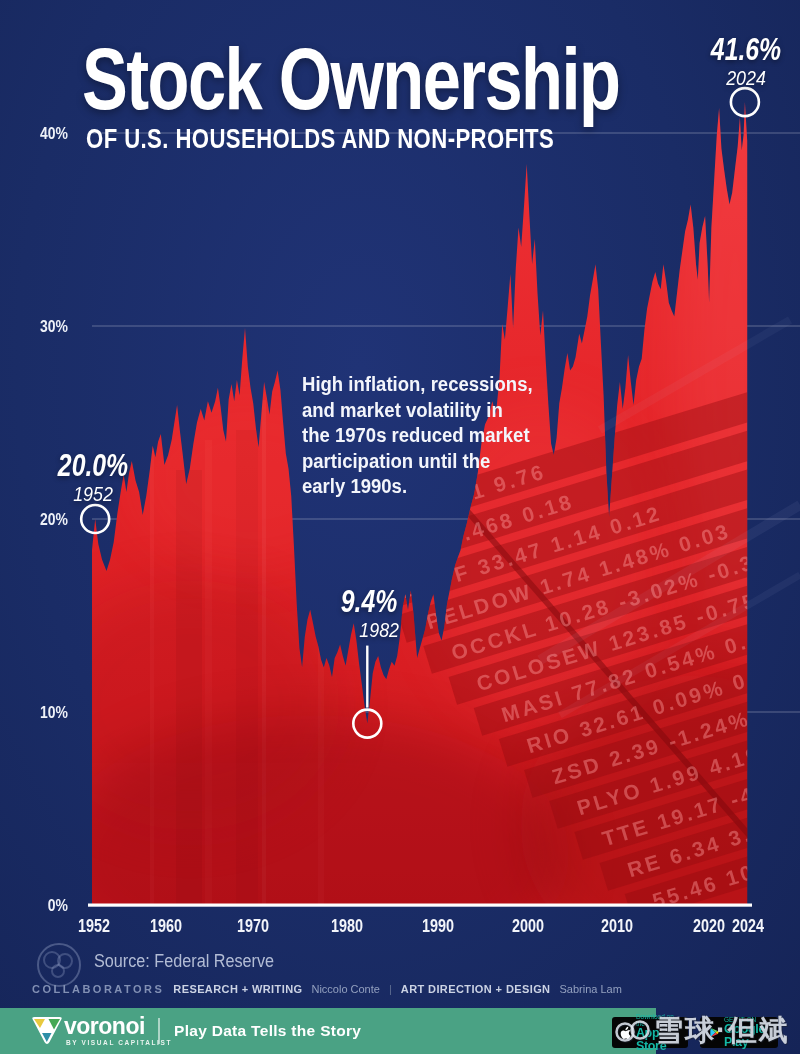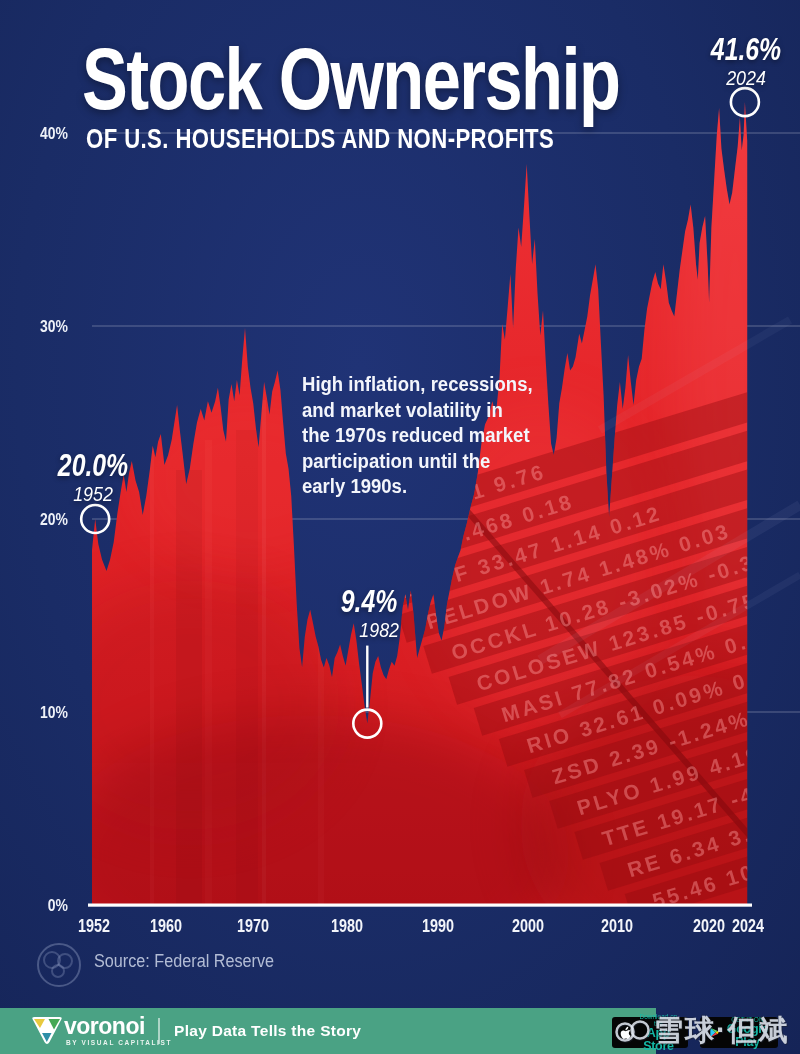--- a/index.html
+++ b/index.html
@@ -20,21 +20,21 @@
   .callout .yr{font-size:21px;transform:scaleX(.85);margin-top:-2px;text-shadow:0 2px 6px rgba(0,0,0,.4);}
   .anno{z-index:3;}
   .anno div{font-size:19.5px;font-weight:bold;line-height:25.5px;color:#f3f5fb;
     transform:scaleX(.95);transform-origin:left top;white-space:nowrap;}
   .source{font-size:18px;color:rgba(206,214,233,.85);transform:scaleX(.9);transform-origin:left top;}
   .collab{display:flex;gap:9px;align-items:baseline;font-size:11px;z-index:3;}
   .collab .head{letter-spacing:2.5px;color:#8290b4;font-weight:bold;}
   .collab .role{color:#ccd3e4;font-weight:bold;letter-spacing:.4px;}
   .collab .name{color:#93a0bf;}
   .collab .sep{color:#5f6d92;}
-  .greenbar{position:absolute;left:0;top:1008px;width:656px;height:46px;background:#4aa284;z-index:2;text-align:center;}
+  .greenbar{position:absolute;left:0;top:1008px;width:656px;height:46px;background:#4aa284;z-index:2;}
   .brand{position:absolute;left:64px;top:5px;color:#fff;font-size:23px;font-weight:bold;letter-spacing:-.5px;}
   .brandsub{position:absolute;left:66px;top:31px;color:#eaf4ef;font-size:6.5px;font-weight:bold;letter-spacing:1.6px;}
   .vdiv{position:absolute;left:158px;top:10px;width:2px;height:26px;background:rgba(255,255,255,.55);}
   .tagline{position:absolute;left:174px;top:14px;color:#fff;font-size:15.5px;font-weight:bold;letter-spacing:.3px;}
   .badge{position:absolute;top:9px;height:31px;background:#050505;border-radius:3px;display:flex;align-items:center;
     padding:0 7px;box-sizing:border-box;gap:5px;color:#14b8a6;}
   .badge .l1{font-size:6.5px;line-height:7px;}
   .badge .l2{font-size:12.5px;font-weight:bold;line-height:13px;letter-spacing:-.3px;}
   .watermark{position:absolute;left:612px;top:1008px;width:195px;height:46px;z-index:6;display:flex;align-items:center;gap:2px;
     pointer-events:none;}
@@ -171,20 +171,28 @@
   </div>
 
   <svg class="abs" style="left:36px;top:942px;z-index:3;" width="46" height="46" viewBox="0 0 46 46">
     <circle cx="23" cy="23" r="21" stroke="#95a3c6" stroke-width="2" fill="none" opacity="0.40"></circle>
     <circle cx="16" cy="18" r="8" stroke="#95a3c6" stroke-width="2" fill="none" opacity="0.32"></circle>
     <circle cx="29" cy="19" r="7" stroke="#95a3c6" stroke-width="2" fill="none" opacity="0.32"></circle>
     <circle cx="22" cy="29" r="6" stroke="#95a3c6" stroke-width="2" fill="none" opacity="0.32"></circle>
   </svg>
   <div class="txt source" style="left:94px;top:951px;">Source: Federal Reserve</div>
 
+  <div class="abs collab" style="left:32px;top:983px;">
+    <span class="head">COLLABORATORS</span>
+    <span class="role">RESEARCH + WRITING</span>
+    <span class="name">Niccolo Conte</span>
+    <span class="sep">|</span>
+    <span class="role">ART DIRECTION + DESIGN</span>
+    <span class="name">Sabrina Lam</span>
+  </div>
 
   <div class="greenbar">
     <svg class="abs" style="left:30px;top:8px;" width="34" height="30" viewBox="0 0 34 30">
       <path d="M3 4 Q1 1 4.5 1 L29.5 1 Q33 1 31 4 L19.5 26 Q17 30 14.5 26 Z" fill="#ffffff"></path>
       <polygon points="4,3 15,3 10,12" fill="#e8c93e"></polygon>
       <polygon points="18.5,3 30,3 24,13.5" fill="#45a855"></polygon>
       <polygon points="12,17 21.5,17 16.8,26" fill="#2e8fa8"></polygon>
     </svg>
     <div class="brand">voronoi</div>
     <div class="brandsub">BY VISUAL CAPITALIST</div>

